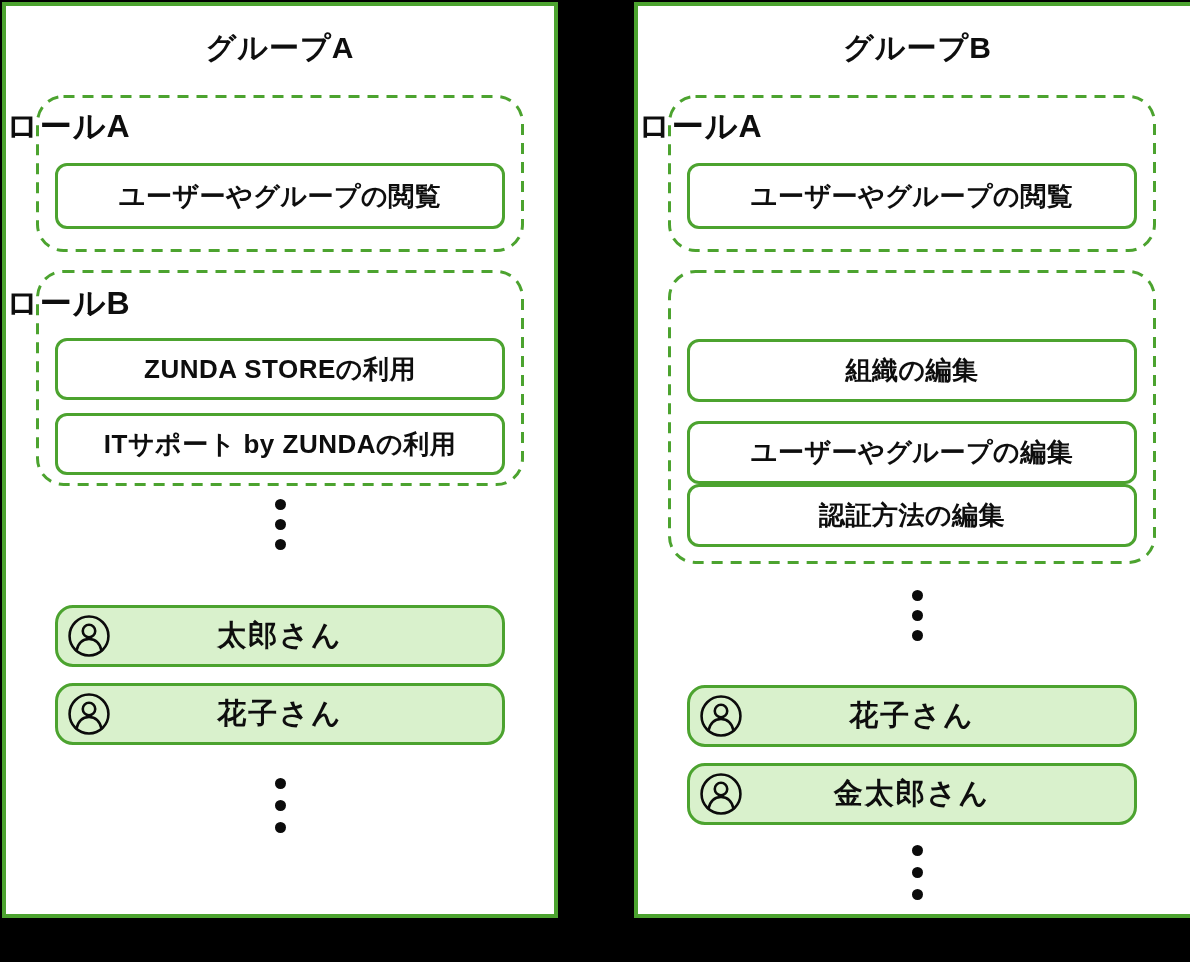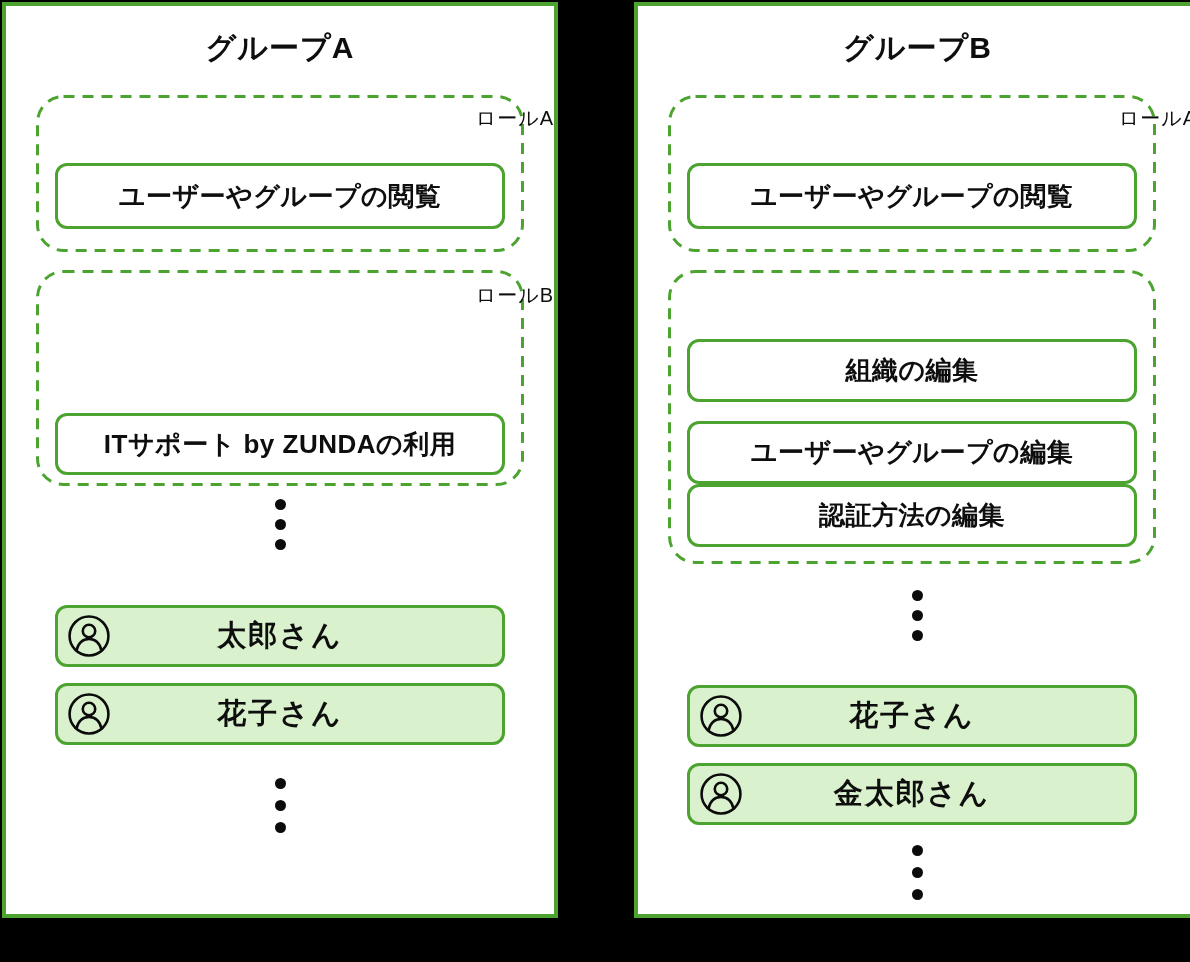--- a/index.html
+++ b/index.html
@@ -11,30 +11,30 @@
   }
   *{margin:0;padding:0;box-sizing:border-box;}
   html,body{background:var(--bg);}
   body{font-family:"Liberation Sans","DejaVu Sans",sans-serif;color:var(--text);}
   .canvas{position:relative;width:1190px;height:962px;background:var(--bg);overflow:hidden;}
   .panel{position:absolute;top:2px;height:916px;background:var(--panel);border:4px solid var(--green);}
   .panel-a{left:2px;width:556px;}
   .panel-b{left:634px;width:567px;}
   .group-title{position:absolute;top:22px;left:0;right:0;text-align:center;font-size:30px;font-weight:700;letter-spacing:1px;}
   .role-rect{position:absolute;left:30px;width:488px;}
-  .role-label{position:absolute;left:0;right:0;text-align:right;font-size:20px;font-weight:400;letter-spacing:1px;}
+  .role-label{position:absolute;left:0;right:0;text-align:left;font-size:32px;font-weight:700;letter-spacing:1px;}
   .perm{position:absolute;left:49px;width:450px;height:62px;background:#fff;border:3px solid var(--green);
         border-radius:12px;display:flex;align-items:center;justify-content:center;
         font-size:26px;font-weight:700;letter-spacing:0.5px;}
   .perm-lg{height:66px;}
   .dots{position:absolute;left:0;right:0;display:flex;flex-direction:column;align-items:center;gap:9px;}
   .dots.wide{gap:11px;}
   .dot{width:11px;height:11px;border-radius:50%;background:#0b0b0b;}
   .chip{position:absolute;left:49px;width:450px;height:62px;background:var(--chip);border:3px solid var(--green);
-        border-radius:12px;display:flex;align-items:center;}
+        border-radius:18px;display:flex;align-items:center;}
   .chip .avatar{position:absolute;left:9px;top:50%;transform:translateY(-50%);width:44px;height:44px;}
   .chip .uname{width:100%;text-align:center;font-size:29px;font-weight:700;letter-spacing:2px;}
   svg.dashed-box{display:block;}
 </style>
 </head>
 <body>
 
 <div class="canvas">
 
   <section class="panel panel-a">
@@ -43,20 +43,21 @@
     <svg class="dashed-box role-rect" style="top:89px" width="488" height="157" aria-hidden="true">
       <rect x="1.5" y="1.5" width="485" height="154" rx="26" fill="none" stroke="#4ca32f" stroke-width="3" stroke-dasharray="11 8"></rect>
     </svg>
     <div class="role-label" style="top:99px">ロールA</div>
     <div class="perm perm-lg" style="top:157px">ユーザーやグループの閲覧</div>
 
     <svg class="dashed-box role-rect" style="top:264px" width="488" height="216" aria-hidden="true">
       <rect x="1.5" y="1.5" width="485" height="213" rx="26" fill="none" stroke="#4ca32f" stroke-width="3" stroke-dasharray="11 8"></rect>
     </svg>
     <div class="role-label" style="top:276px">ロールB</div>
+    <div class="perm" style="top:332px">ZUNDA STOREの利用</div>
     <div class="perm" style="top:407px">ITサポート by ZUNDAの利用</div>
 
     <div class="dots" style="top:493px">
       <span class="dot"></span>
       <span class="dot"></span>
       <span class="dot"></span>
     </div>
 
     <div class="chip" style="top:599px">
       <svg class="avatar" viewBox="0 0 24 24" aria-hidden="true">

